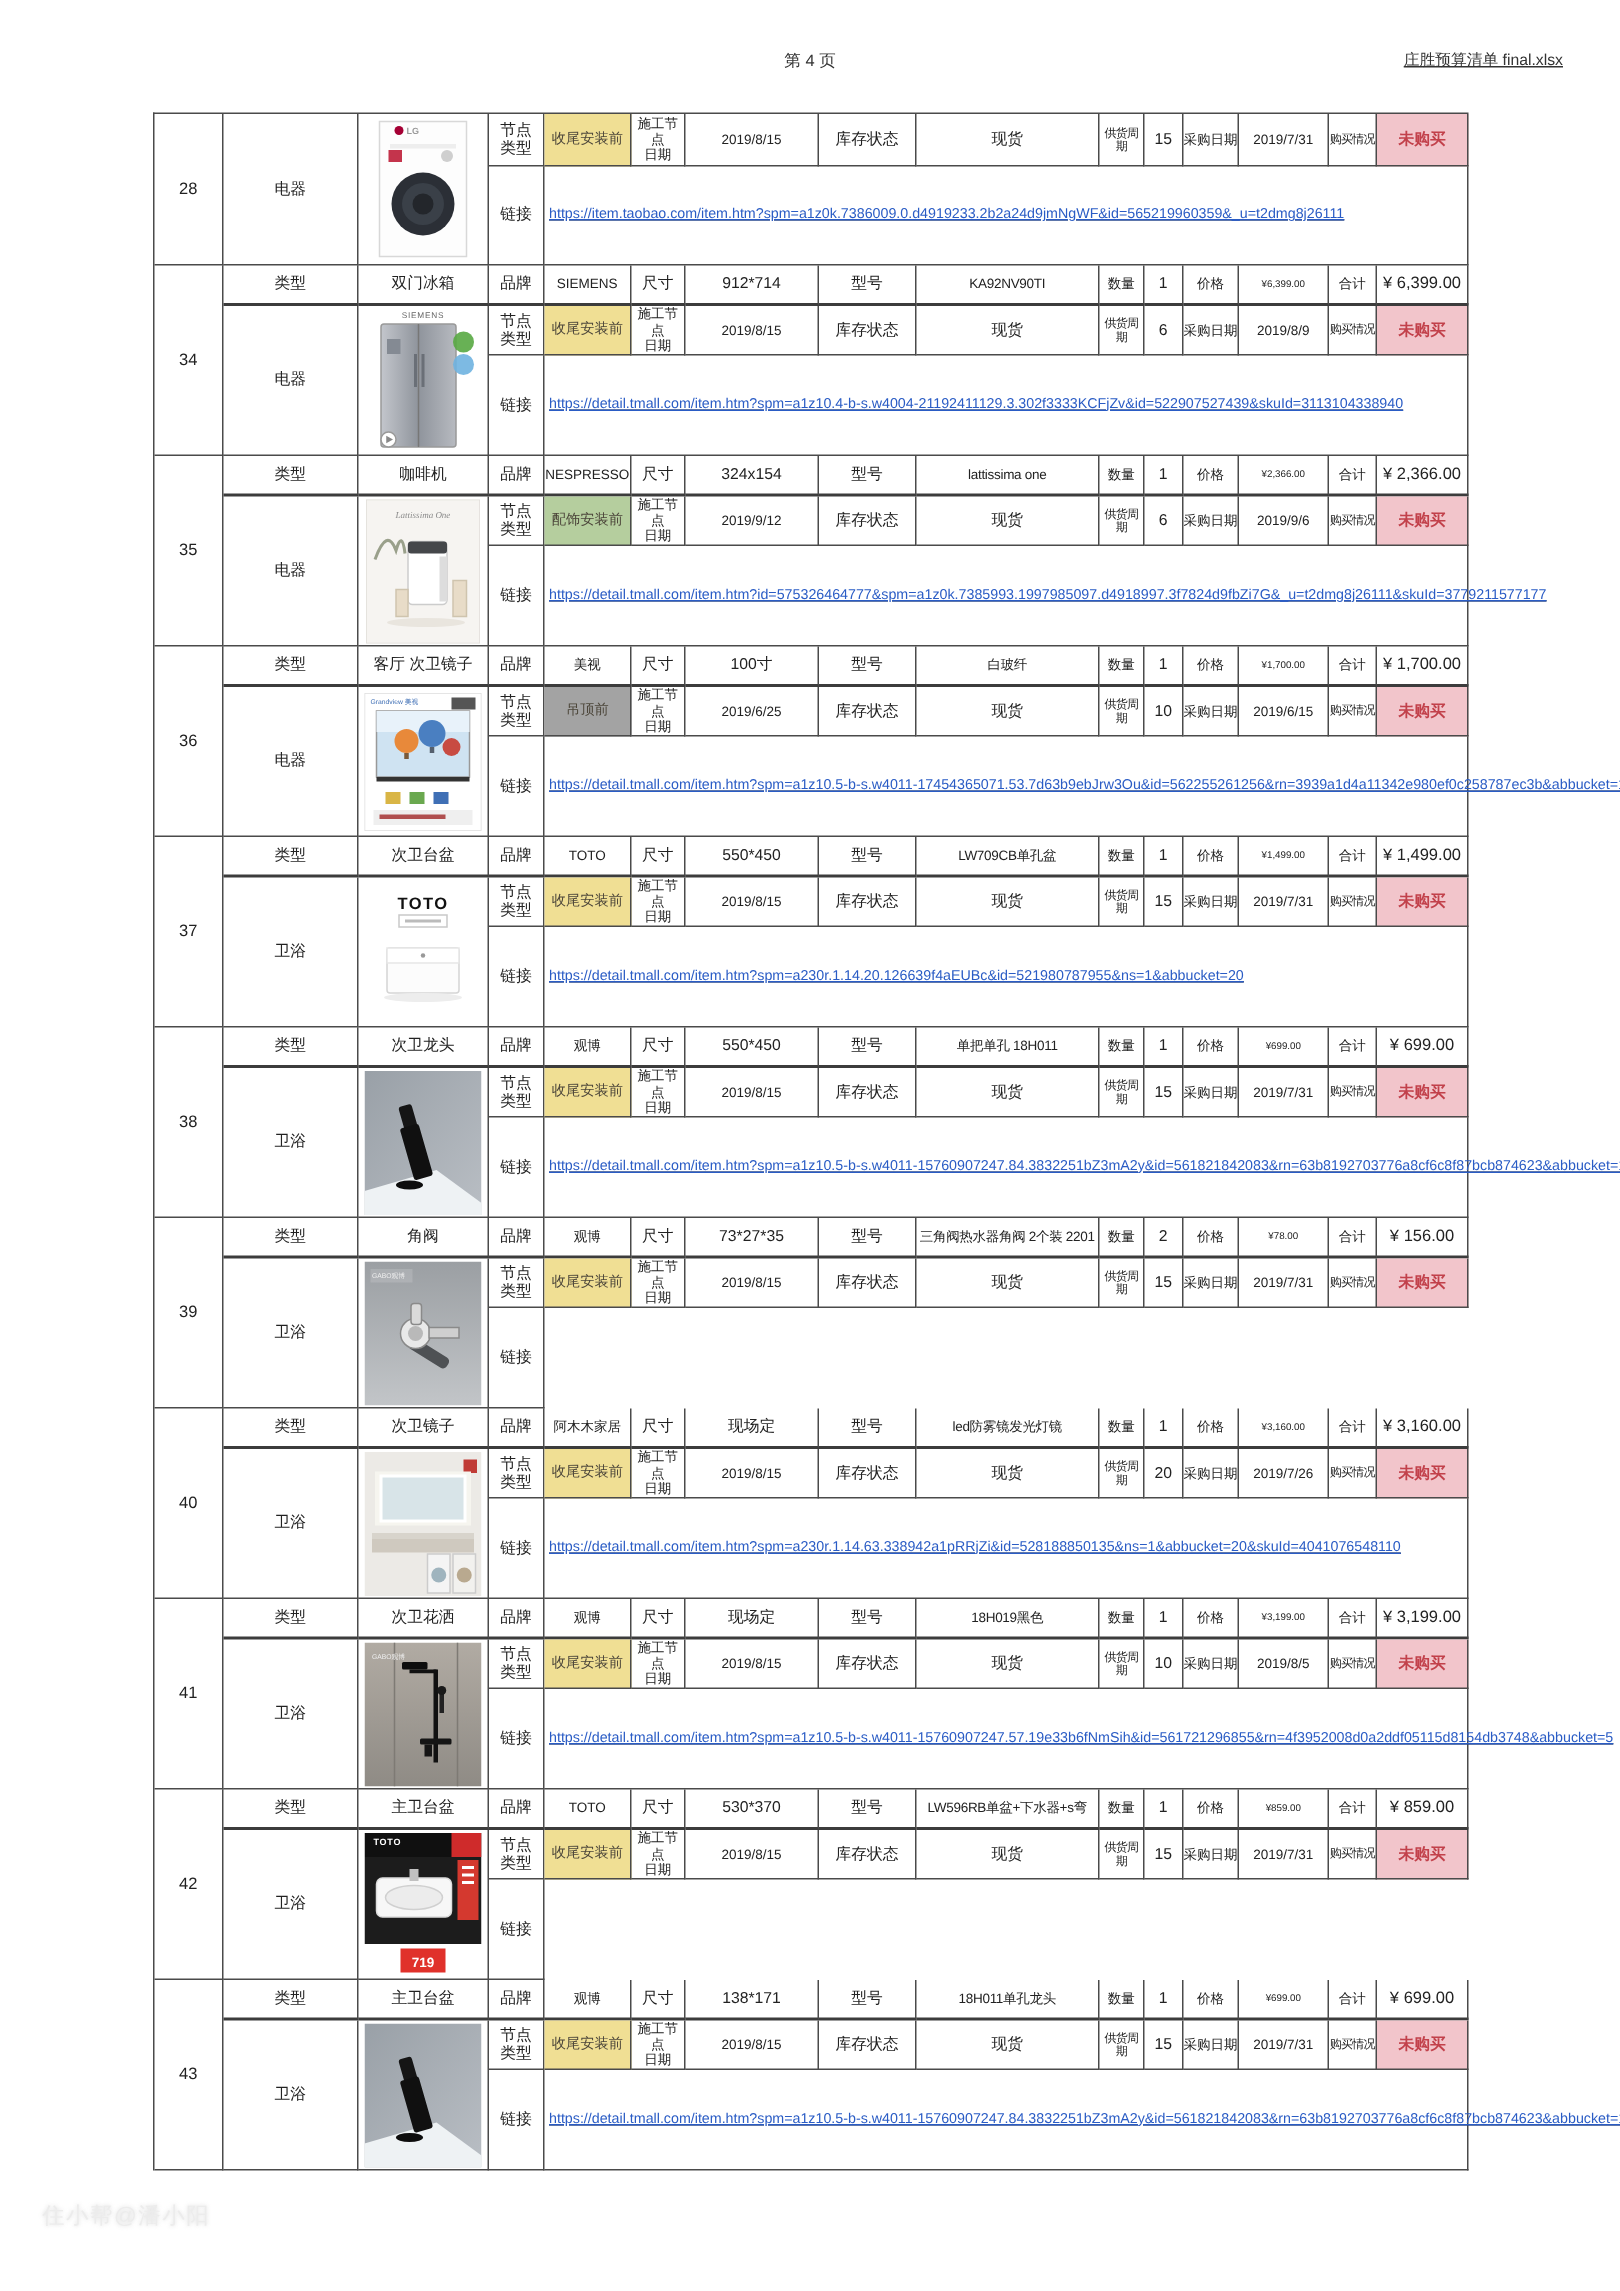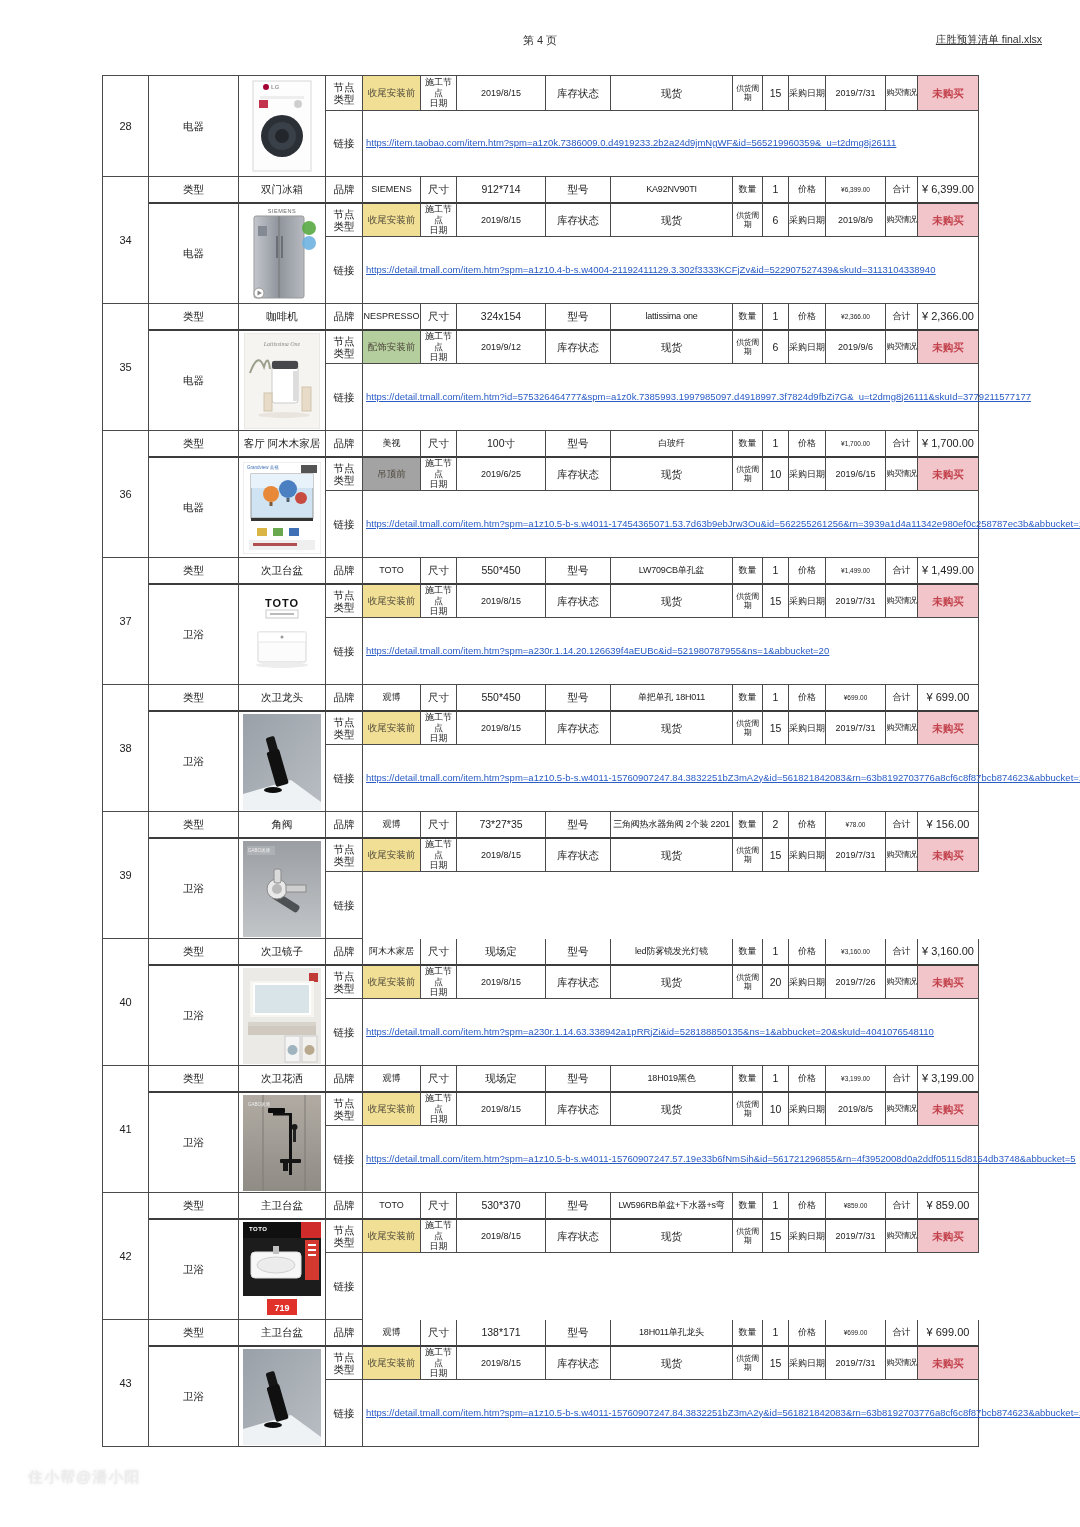--- a/index.html
+++ b/index.html
@@ -232,21 +232,21 @@
 
     <div class="c r3 g4 lbl">链接</div>
     <div class="c r3 linkcell">
       <a>https://detail.tmall.com/item.htm?id=575326464777&amp;spm=a1z0k.7385993.1997985097.d4918997.3f7824d9fbZi7G&amp;_u=t2dmg8j26111&amp;skuId=3779211577177</a>
     </div>
   </div>
     <div class="block">
     <div class="c numcell">36</div>
 
     <div class="c r1 g2 lbl spec-row">类型</div>
-    <div class="c r1 g3 spec-row">客厅 阿木木家居</div>
+    <div class="c r1 g3 spec-row">客厅 次卫镜子</div>
     <div class="c r1 g4 lbl spec-row">品牌</div>
     <div class="c r1 g5 md spec-row">美视</div>
     <div class="c r1 g6 lbl spec-row">尺寸</div>
     <div class="c r1 g7 spec-row">100寸</div>
     <div class="c r1 g8 lbl spec-row">型号</div>
     <div class="c r1 g9 model spec-row">白玻纤</div>
     <div class="c r1 g10 lbl md spec-row">数量</div>
     <div class="c r1 g11 spec-row">1</div>
     <div class="c r1 g12 lbl md spec-row">价格</div>
     <div class="c r1 g13 price-sm spec-row">¥1,700.00</div>

